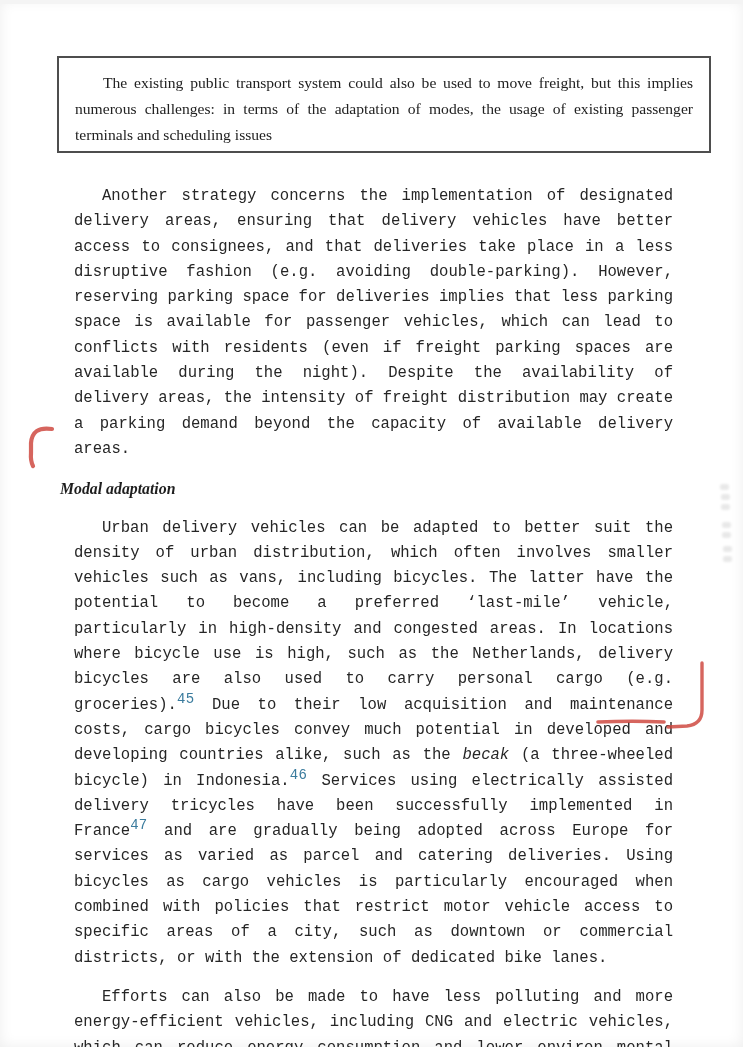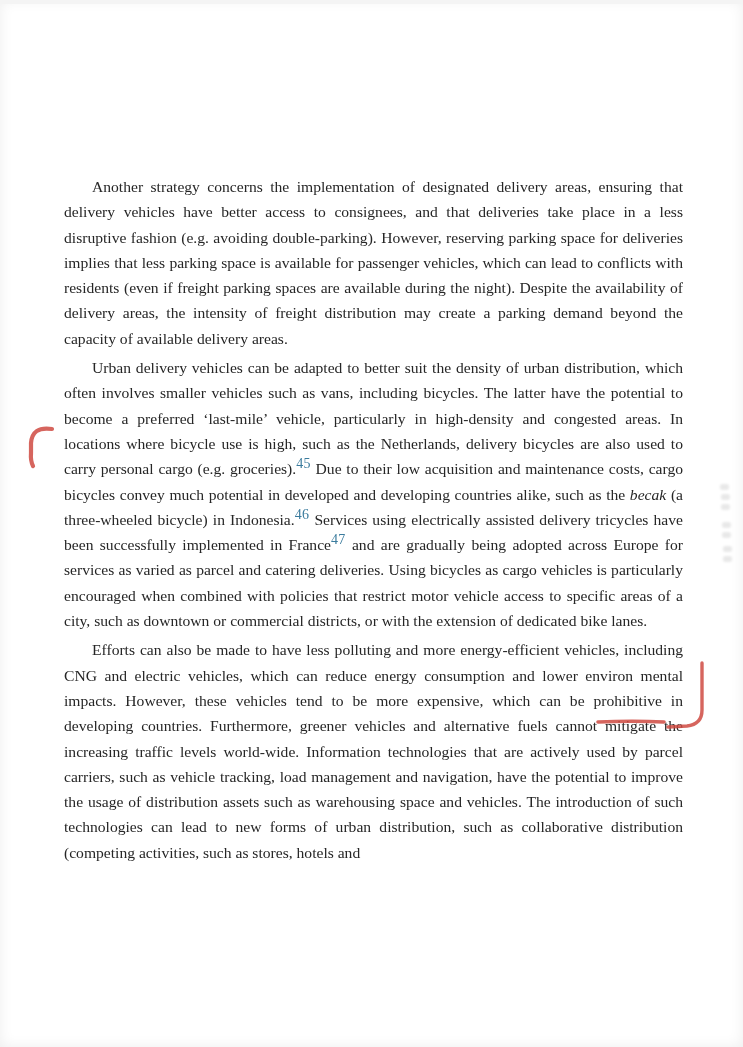--- a/index.html
+++ b/index.html
@@ -44,23 +44,24 @@
   }
   .body-text {
     position: absolute;
     top: 170px;
     left: 60px;
     width: 627px;
     font-size: 15.6px;
     line-height: 25.3px;
   }
   .para {
-    margin: 4px;
+    margin: 14px;
     text-indent: 28px;
     text-align: justify;
+    font-family: Liberation Mono, monospace;
   }
   .section-heading {
     margin: 11px 0 4px 0;
     font-size: 15.8px;
     font-weight: bold;
     font-style: italic;
     color: #1e1e1e;
   }
   sup.fn {
     font-size: 14px;
@@ -101,25 +102,29 @@
   .mm4 { left: 6px; top: 42px; }
   .mm5 { left: 6px; top: 52px; }
   .mm6 { left: 7px; top: 66px; }
   .mm7 { left: 7px; top: 76px; }
 </style>
 </head>
 <body>
 
 <div class="page">
 
+  <div class="quote-box">
+    <div class="quote-text">The existing public transport system could also be used to move freight, but this implies numerous challenges: in terms of the adaptation of modes, the usage of existing passenger terminals and scheduling issues</div>
+  </div>
 
   <div class="body-text">
 
     <p class="para">Another strategy concerns the implementation of designated delivery areas, ensuring that delivery vehicles have better access to consignees, and that deliveries take place in a less disruptive fashion (e.g. avoiding double-parking). However, reserving parking space for deliveries implies that less parking space is available for passenger vehicles, which can lead to conflicts with residents (even if freight parking spaces are available during the night). Despite the availability of delivery areas, the intensity of freight distribution may create a parking demand beyond the capacity of available delivery areas.</p>
 
+    <h3 class="section-heading">Modal adaptation</h3>
 
     <p class="para"><span>Urban delivery vehicles can be adapted to better suit the density of urban distribution, which often involves smaller vehicles such as vans, including bicycles. The latter have the potential to become a preferred ‘last-mile’ vehicle, particularly in high-density and congested areas. In locations where bicycle use is high, such as the Netherlands, delivery bicycles are also used to carry personal cargo (e.g. groceries).</span><sup class="fn">45</sup><span> Due to their low acquisition and maintenance costs, cargo bicycles convey much potential in developed and developing countries alike, such as the </span><span class="italic-term">becak</span><span> (a three-wheeled bicycle) in Indonesia.</span><sup class="fn">46</sup><span> Services using electrically assisted delivery tricycles have been successfully implemented in France</span><sup class="fn">47</sup><span> and are gradually being adopted across Europe for services as varied as parcel and catering deliveries. Using bicycles as cargo vehicles is particularly encouraged when combined with policies that restrict motor vehicle access to specific areas of a city, such as downtown or commercial districts, or with the extension of dedicated bike lanes.</span></p>
 
     <p class="para">Efforts can also be made to have less polluting and more energy-efficient vehicles, including CNG and electric vehicles, which can reduce energy consumption and lower environ mental impacts. However, these vehicles tend to be more expensive, which can be prohibitive in developing countries. Furthermore, greener vehicles and alternative fuels cannot mitigate the increasing traffic levels world-wide. Information technologies that are actively used by parcel carriers, such as vehicle tracking, load management and navigation, have the potential to improve the usage of distribution assets such as warehousing space and vehicles. The introduction of such technologies can lead to new forms of urban distribution, such as collaborative distribution (competing activities, such as stores, hotels and</p>
 
   </div>
 
   <svg class="red-marks" viewBox="0 0 743 1047" xmlns="http://www.w3.org/2000/svg">
     <path d="M 52 429 C 38 427 32 432 31 443 L 31 453 C 30.5 459 31.5 463 33 466" fill="none" stroke="#cf4a42" stroke-width="4.2" stroke-linecap="round" opacity="0.85"></path>
     <path d="M 702 663 L 702 710 C 702 721 696 725 687 726 L 668 727" fill="none" stroke="#cf4a42" stroke-width="3.4" stroke-linecap="round" opacity="0.85"></path>

